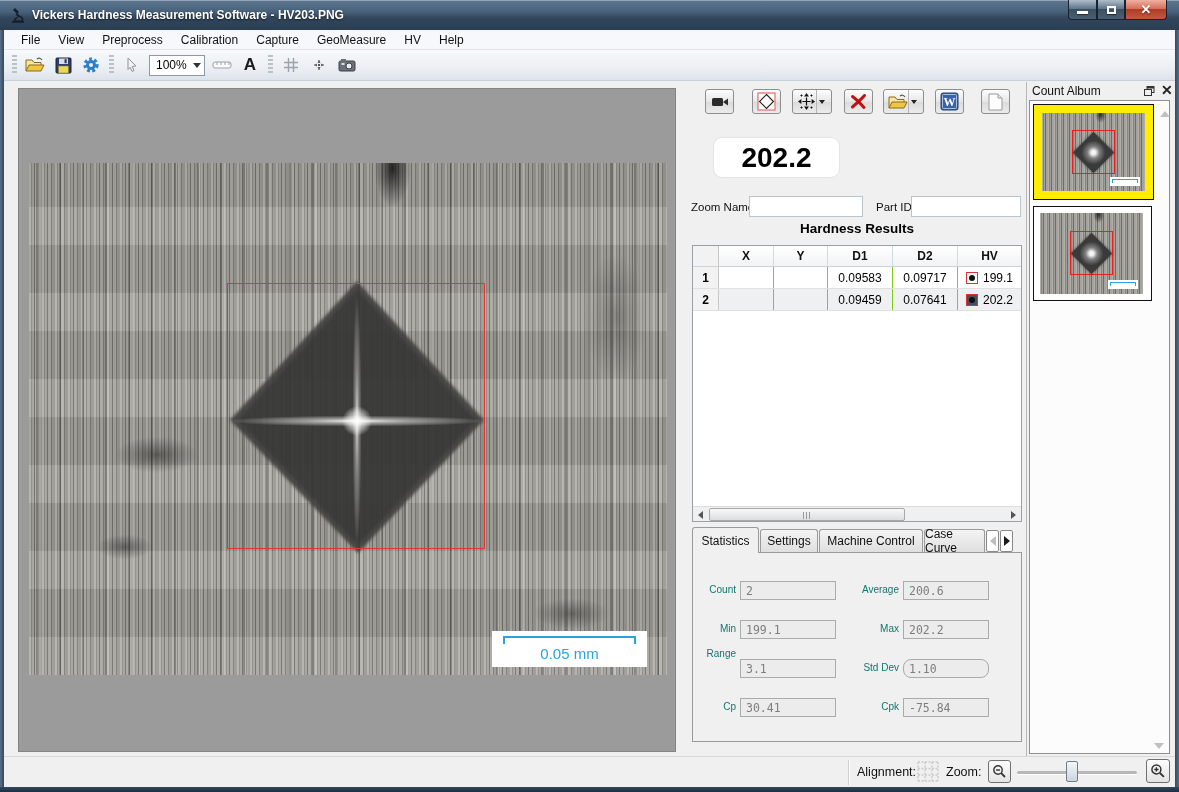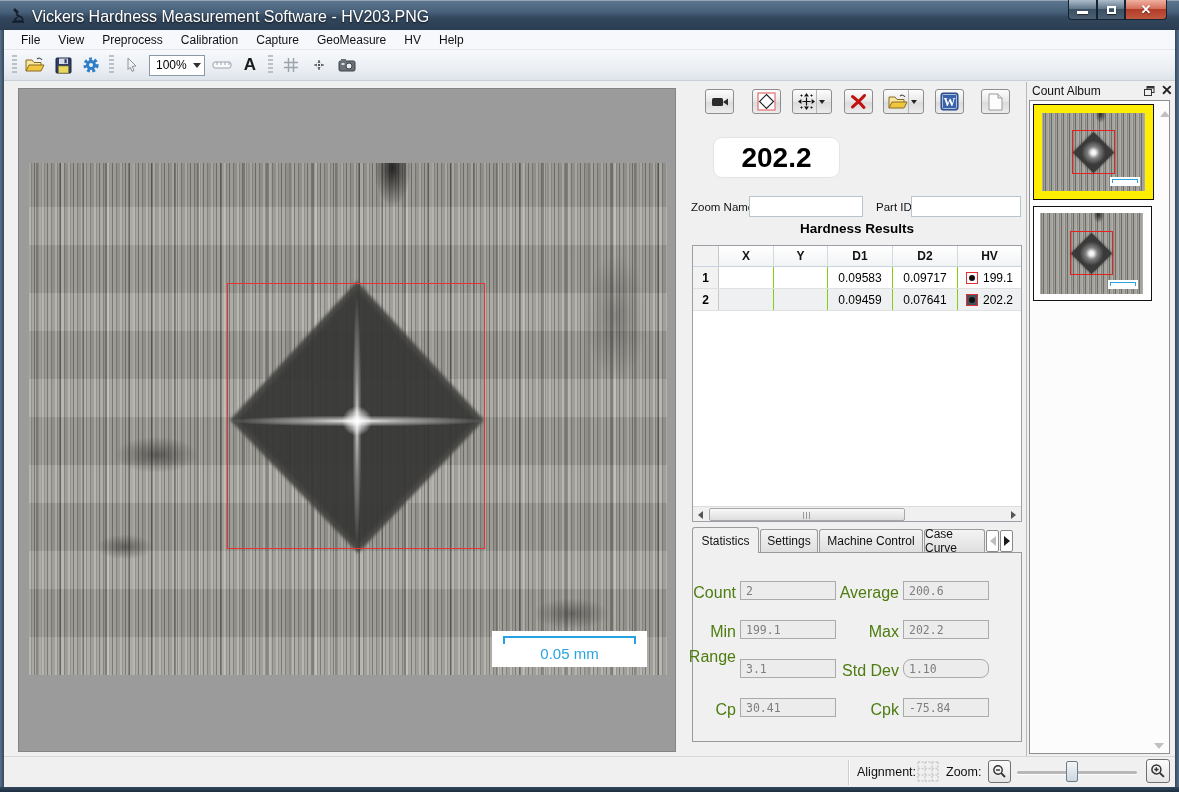--- a/index.html
+++ b/index.html
@@ -9,21 +9,21 @@
   .window { position:relative; width:1179px; height:792px; overflow:hidden;
     background:#f0f0f0; }
 
   
   .titlebar { left:0; top:0; width:1179px; height:30px;
     background:linear-gradient(180deg,#5d7790 0%,#47617a 40%,#32465c 60%,#2a3d52 100%);
     box-shadow: inset 0 1px 0 rgba(255,255,255,.35); }
   .frame-left  { left:0; top:30px; width:4px; height:757px; background:linear-gradient(90deg,#5a7189,#33485e); }
   .frame-right { left:1175px; top:30px; width:4px; height:757px; background:linear-gradient(270deg,#5a7189,#33485e); }
   .frame-bottom{ left:0; top:787px; width:1179px; height:5px; background:linear-gradient(180deg,#33485e,#1d2e41); }
-  .title-text { left:32px; top:8px; color:#fff; font-size:16px; text-shadow:0 1px 2px rgba(0,0,0,.7); }
+  .title-text { left:32px; top:8px; color:#fff; font-size:12px; text-shadow:0 1px 2px rgba(0,0,0,.7);font-weight:bold; }
   .app-icon { left:9px; top:6px; width:18px; height:18px; }
   .btn-min, .btn-restore, .btn-close { top:0; height:20px; border:1px solid #15222f; border-top:none;
     display:flex; align-items:center; justify-content:center; }
   .btn-min { left:1068px; width:29px; border-radius:0 0 0 4px;
     background:linear-gradient(180deg,#aebdcb 0%,#61778c 45%,#3c5063 50%,#4a5f73 100%); }
   .btn-restore { left:1097px; width:28px;
     background:linear-gradient(180deg,#aebdcb 0%,#61778c 45%,#3c5063 50%,#4a5f73 100%); }
   .btn-close { left:1125px; width:42px; border-radius:0 0 4px 0;
     background:linear-gradient(180deg,#f0b0a0 0%,#d4715c 45%,#b13c28 50%,#c05a40 100%); }
   .glyph-min { width:11px; height:3px; background:#fff; box-shadow:0 1px 1px rgba(0,0,0,.5); margin-top:6px; }
@@ -107,21 +107,21 @@
   .tab { top:529px; height:23px; border:1px solid #9a9a9a; border-bottom:none; border-radius:3px 3px 0 0;
     background:linear-gradient(180deg,#f4f4f4,#dfdfdf); display:flex; align-items:center; justify-content:center;
     font-size:12px; color:#111; }
   .tab.active { top:527px; height:26px; background:#f0f0f0; z-index:3; font-weight:400; }
   .tabscroll { top:530px; width:13px; height:22px; border:1px solid #8a8a8a; border-radius:2px; background:#fff;
     display:flex; align-items:center; justify-content:center; }
   .tri-l2 { width:0;height:0;border-top:5px solid transparent;border-bottom:5px solid transparent;border-right:6px solid #bdbdbd; }
   .tri-r2 { width:0;height:0;border-top:5px solid transparent;border-bottom:5px solid transparent;border-left:6px solid #1a1a1a; }
 
   .tabpanel { left:692px; top:552px; width:330px; height:190px; border:1px solid #9a9a9a; background:#f0f0f0; }
-  .stat-label { position:absolute; font-size:16px; color:#4d7c0f; text-align:right; }
+  .stat-label { position:absolute; font-size:10px; color:#0f766e; text-align:right; }
   .stat-field { position:absolute; height:19px; border:1px solid #ababab; background:#ececec;
     color:#7e7e7e; font-size:11.5px; font-family:"DejaVu Sans Mono",monospace; padding:0 5px; }
 
   
   .album { left:1026px; top:82px; width:145px; height:674px; background:#f0f0f0; border-left:1px solid #b8b8b8; }
   .album-title { position:absolute; left:5px; top:2px; font-size:12px; color:#111; }
   .album-float { position:absolute; left:117px; top:4px; width:11px; height:10px; }
   .album-close { position:absolute; left:134px; top:1px; font-size:14px; font-weight:bold; color:#222; line-height:14px; }
   .album-body { position:absolute; left:2px; top:18px; width:141px; height:654px; background:#fcfcfc; border:1px solid #8f8f8f; }
   .thumb-sel { position:absolute; left:3px; top:3px; width:121px; height:96px; border:1px solid #111; background:#ffee00; }

